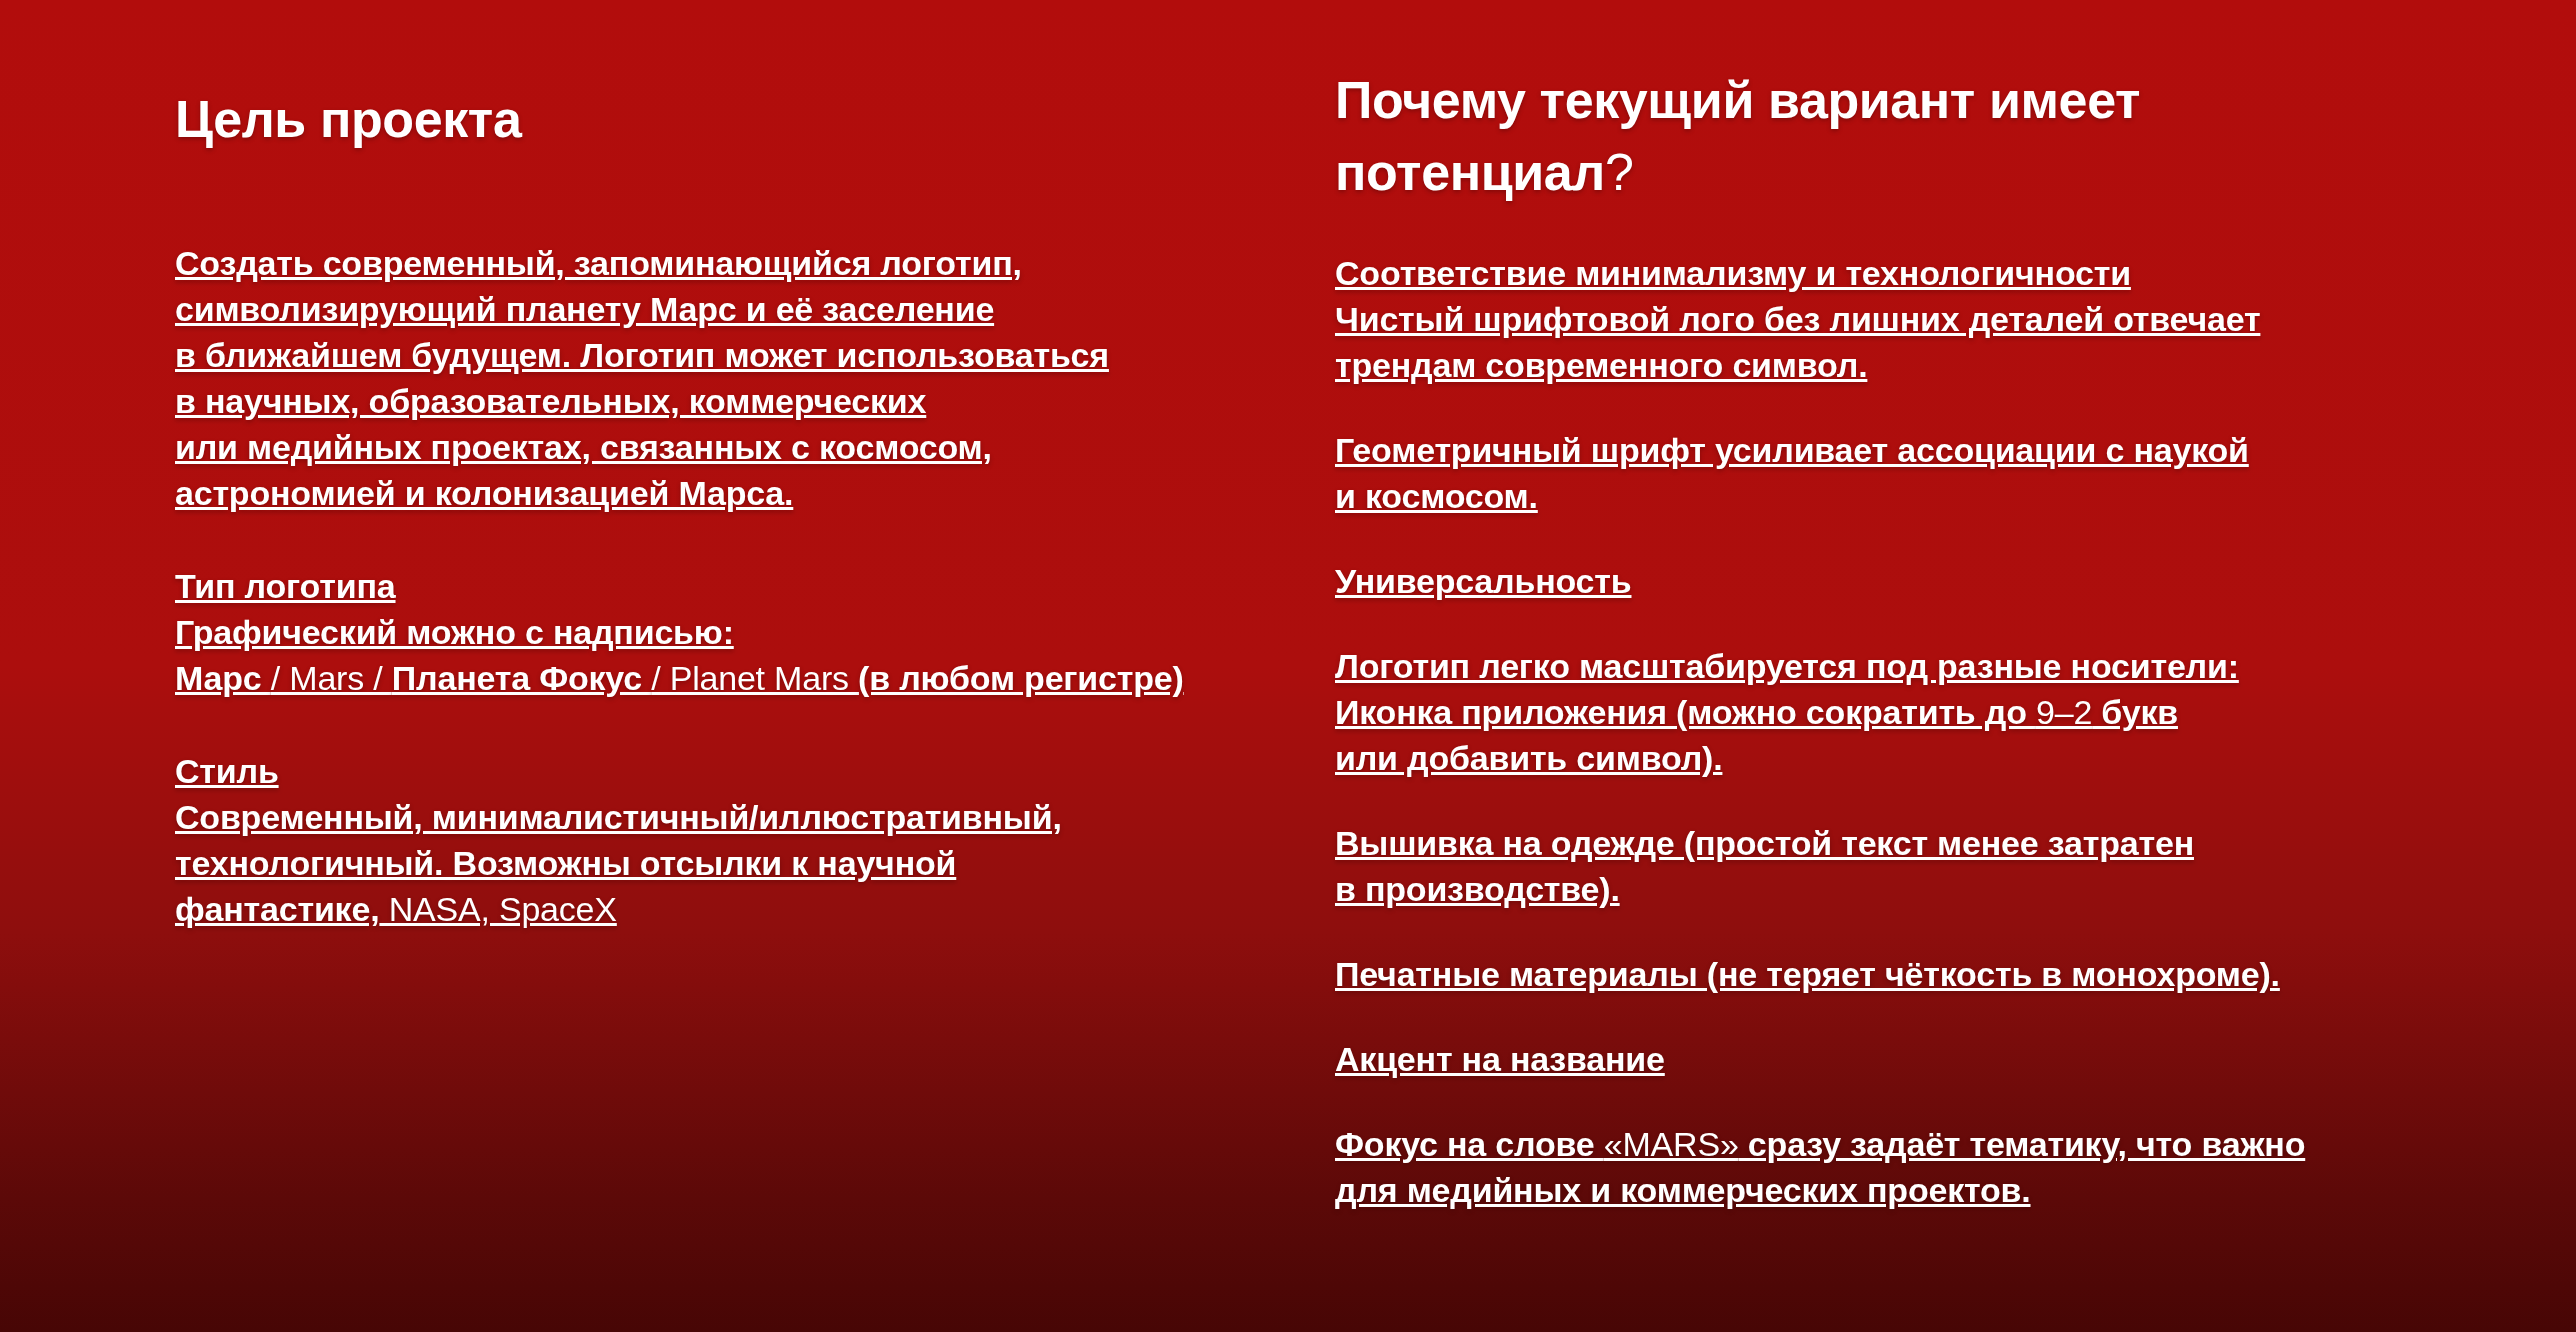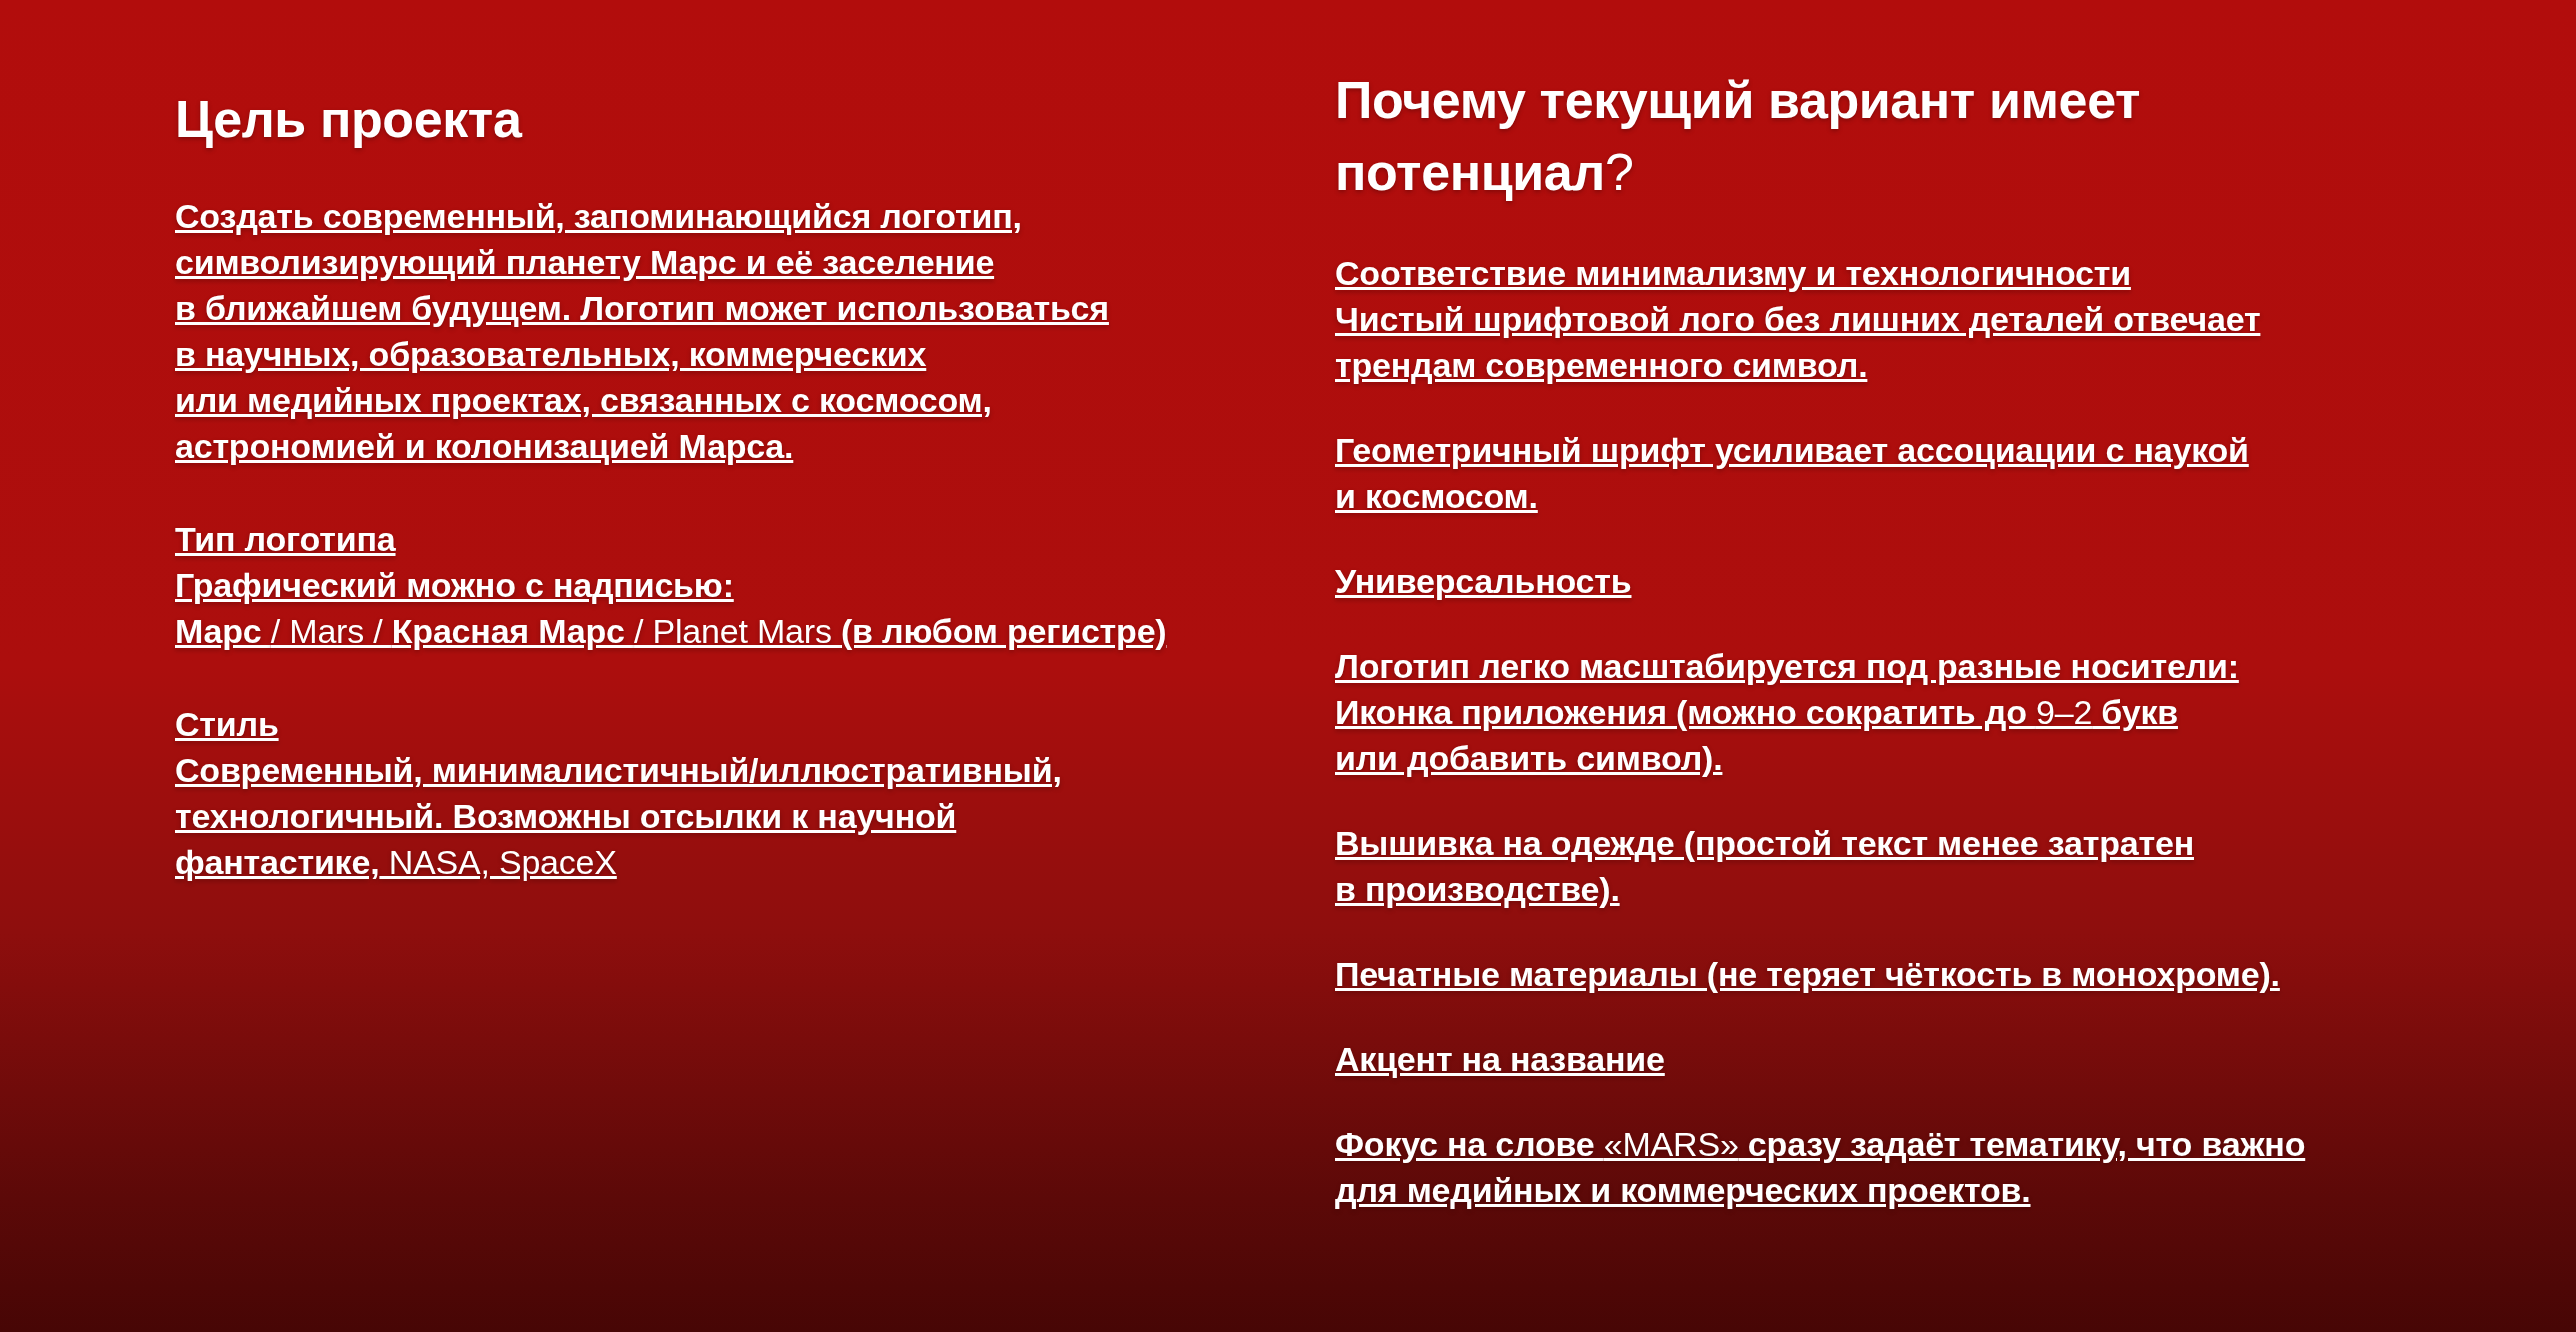--- a/index.html
+++ b/index.html
@@ -23,21 +23,21 @@
   .col-left  { left: 175px;  top: 83px; width: 1151px; }
   .col-right { left: 1335px; top: 64px;  width: 1208px; }
 
   .title-wrap .line {
     font-size: 52px;
     line-height: 72px;
     letter-spacing: -0.4px;
     white-space: nowrap;
     text-shadow: 0 2.4px 4px rgba(50,0,0,0.35);
   }
-  .col-left  .title-wrap { margin-bottom: 38px; }
+  .col-left  .title-wrap { margin-bottom: 85px; }
   .col-right .title-wrap { margin-bottom: 42px; }
 
   .blocks .block { margin-bottom: 47px; text-decoration: underline; }
   .col-right .blocks .block { margin-bottom: 39px; }
   .blocks .line {
     font-size: 34px;
     line-height: 46px;
     letter-spacing: -0.2px;
     white-space: nowrap;
     text-shadow: 0 2.4px 4px rgba(50,0,0,0.35);
@@ -61,21 +61,21 @@
           <div class="line"><span class="bd">Создать современный, запоминающийся логотип,</span></div>
           <div class="line"><span class="bd">символизирующий планету Марс и её заселение</span></div>
           <div class="line"><span class="bd">в ближайшем будущем. Логотип может использоваться</span></div>
           <div class="line"><span class="bd">в научных, образовательных, коммерческих</span></div>
           <div class="line"><span class="bd">или медийных проектах, связанных с космосом,</span></div>
           <div class="line"><span class="bd">астрономией и колонизацией Марса.</span></div>
         </div>
         <div class="block">
           <div class="line"><span class="bd">Тип логотипа</span></div>
           <div class="line"><span class="bd">Графический можно с надписью:</span></div>
-          <div class="line"><span class="bd">Марс </span><span class="rg">/ Mars / </span><span class="bd">Красная Марс </span><span class="rg">/ Planet Mars </span><span class="bd">(в любом регистре)</span></div>
+          <div class="line"><span class="bd">Марс </span><span class="rg">/ Mars / </span><span class="bd">Планета Фокус </span><span class="rg">/ Planet Mars </span><span class="bd">(в любом регистре)</span></div>
         </div>
         <div class="block">
           <div class="line"><span class="bd">Стиль</span></div>
           <div class="line"><span class="bd">Современный, минималистичный/иллюстративный,</span></div>
           <div class="line"><span class="bd">технологичный. Возможны отсылки к научной</span></div>
           <div class="line"><span class="bd">фантастике,</span><span class="rg"> NASA, SpaceX</span></div>
         </div>
       </div>
   </section>
 

